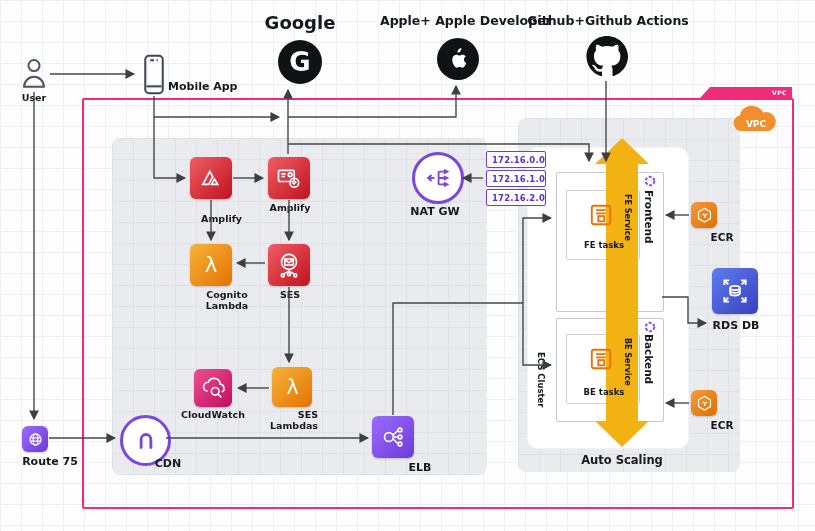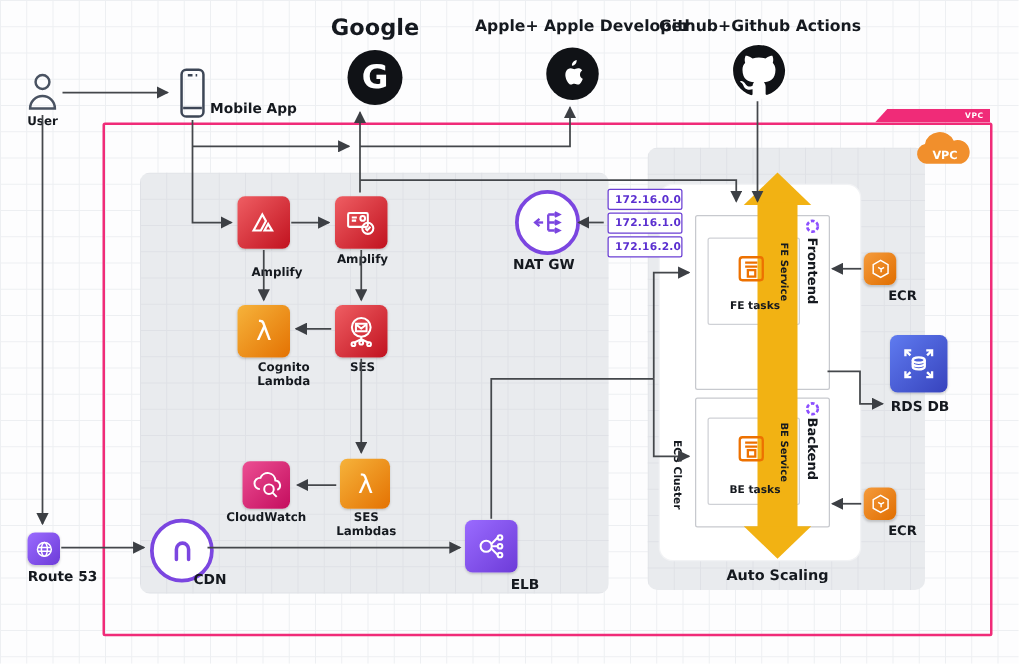--- a/index.html
+++ b/index.html
@@ -215,21 +215,21 @@
         </g>
       </svg>
   </div>
   <div class="lbl" style="left:180px;top:409px;width:66px;">CloudWatch</div>
 
   <div class="node sq orange-g" style="left:272px;top:367px;width:40px;height:40px;">
     <svg width="29" height="29" viewBox="0 0 24 24">
         <text x="12" y="17.5" text-anchor="middle" font-size="17" fill="#fff" font-family="DejaVu Sans">λ</text>
       </svg>
   </div>
-  <div class="lbl" style="left:268px;top:409px;width:50px;text-align:center;">SES Lambdas</div>
+  <div class="lbl" style="left:268px;top:409px;width:50px;text-align:right;">SES Lambdas</div>
 
   <div class="outline-circle node" style="left:412px;top:152px;width:46px;height:46px;border:3px solid #7b46e0;">
     <svg width="28" height="28" viewBox="0 0 24 24">
         <g fill="none" stroke="#7b46e0" stroke-width="1.6">
           <path d="M3.5 12 H9"></path>
           <path d="M6.5 9.5 L3.5 12 l3 2.5" fill="none"></path>
           <path d="M12.5 6.5 V17.5 M12.5 6.5 H17 M12.5 12 H17 M12.5 17.5 H17"></path>
           <path d="M17 5 l3 1.5-3 1.5 M17 10.5 l3 1.5-3 1.5 M17 16 l3 1.5-3 1.5" fill="#7b46e0"></path>
         </g>
       </svg>
@@ -268,21 +268,21 @@
 
   <div class="node sq purplebox" style="left:22px;top:426px;width:26px;height:26px;">
     <svg width="19" height="19" viewBox="0 0 24 24">
         <g fill="none" stroke="#fff" stroke-width="1.5">
           <circle cx="12" cy="12" r="7"></circle>
           <ellipse cx="12" cy="12" rx="3" ry="7"></ellipse>
           <path d="M5.5 10 H18.5 M5.5 14 H18.5"></path>
         </g>
       </svg>
   </div>
-  <div class="lbl-lg" style="left:14px;top:455px;width:72px;">Route 53</div>
+  <div class="lbl-lg" style="left:14px;top:455px;width:72px;">Route 75</div>
 
   <div class="node sq orangebox" style="left:691px;top:202px;width:26px;height:26px;">
     <svg width="19" height="19" viewBox="0 0 24 24">
         <g fill="none" stroke="#fff" stroke-width="1.5">
           <path d="M12 3 l7.5 4.3 v8.6 L12 20.2 4.5 15.9 V7.3 Z"></path>
           <path d="M9.5 10 l3 1.7 3-1.7 M12.5 11.7 V15"></path>
         </g>
       </svg>
   </div>
   <div class="lbl-lg" style="left:702px;top:231px;width:40px;font-size:10.5px;">ECR</div>

